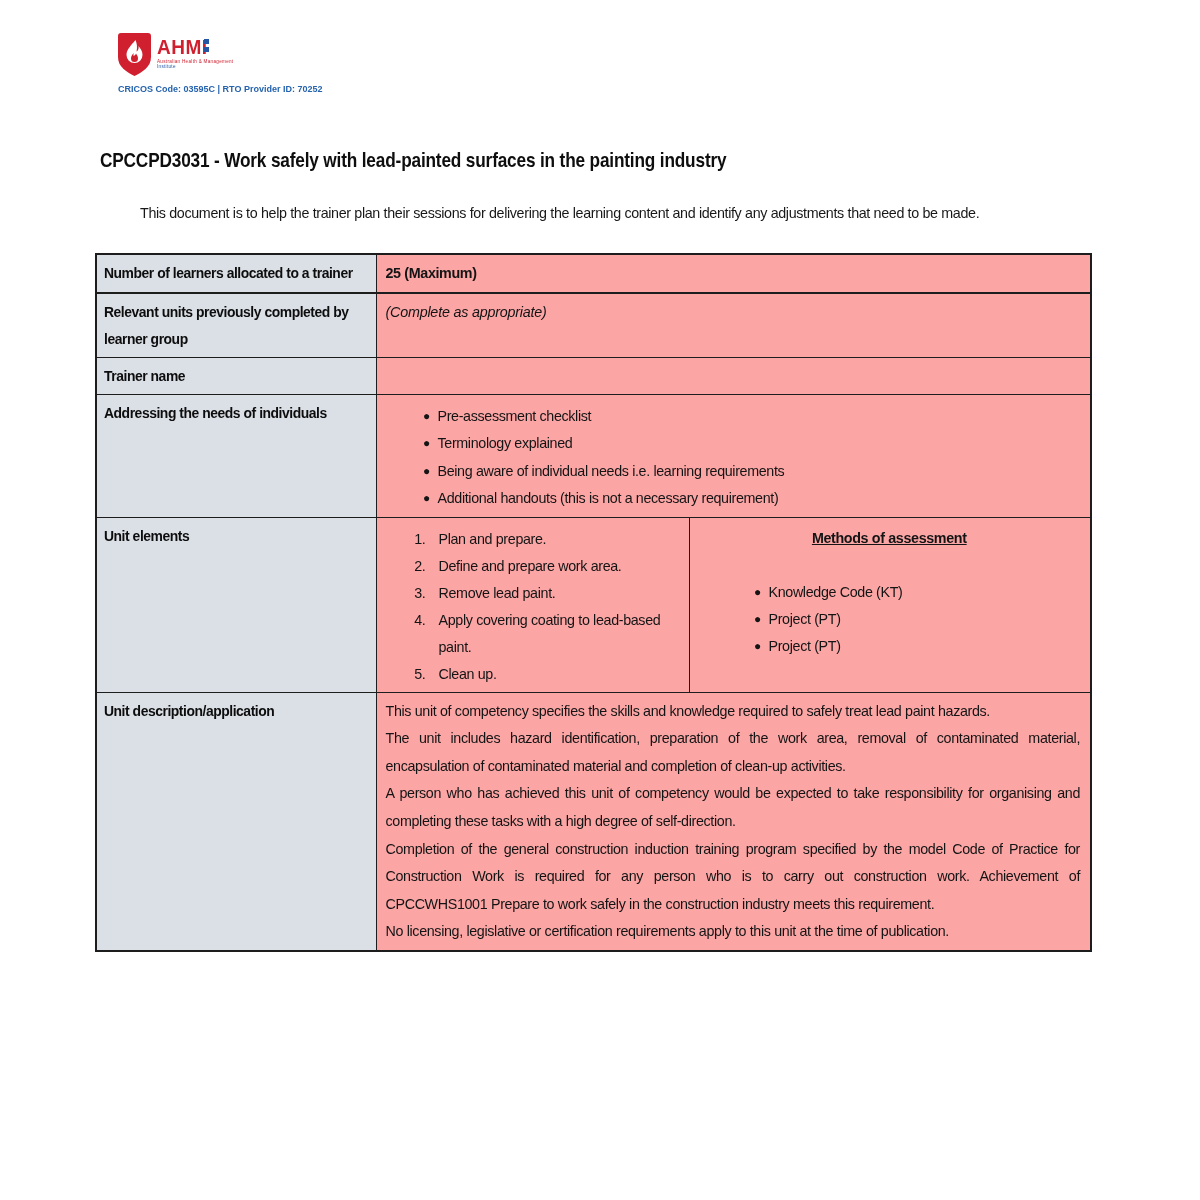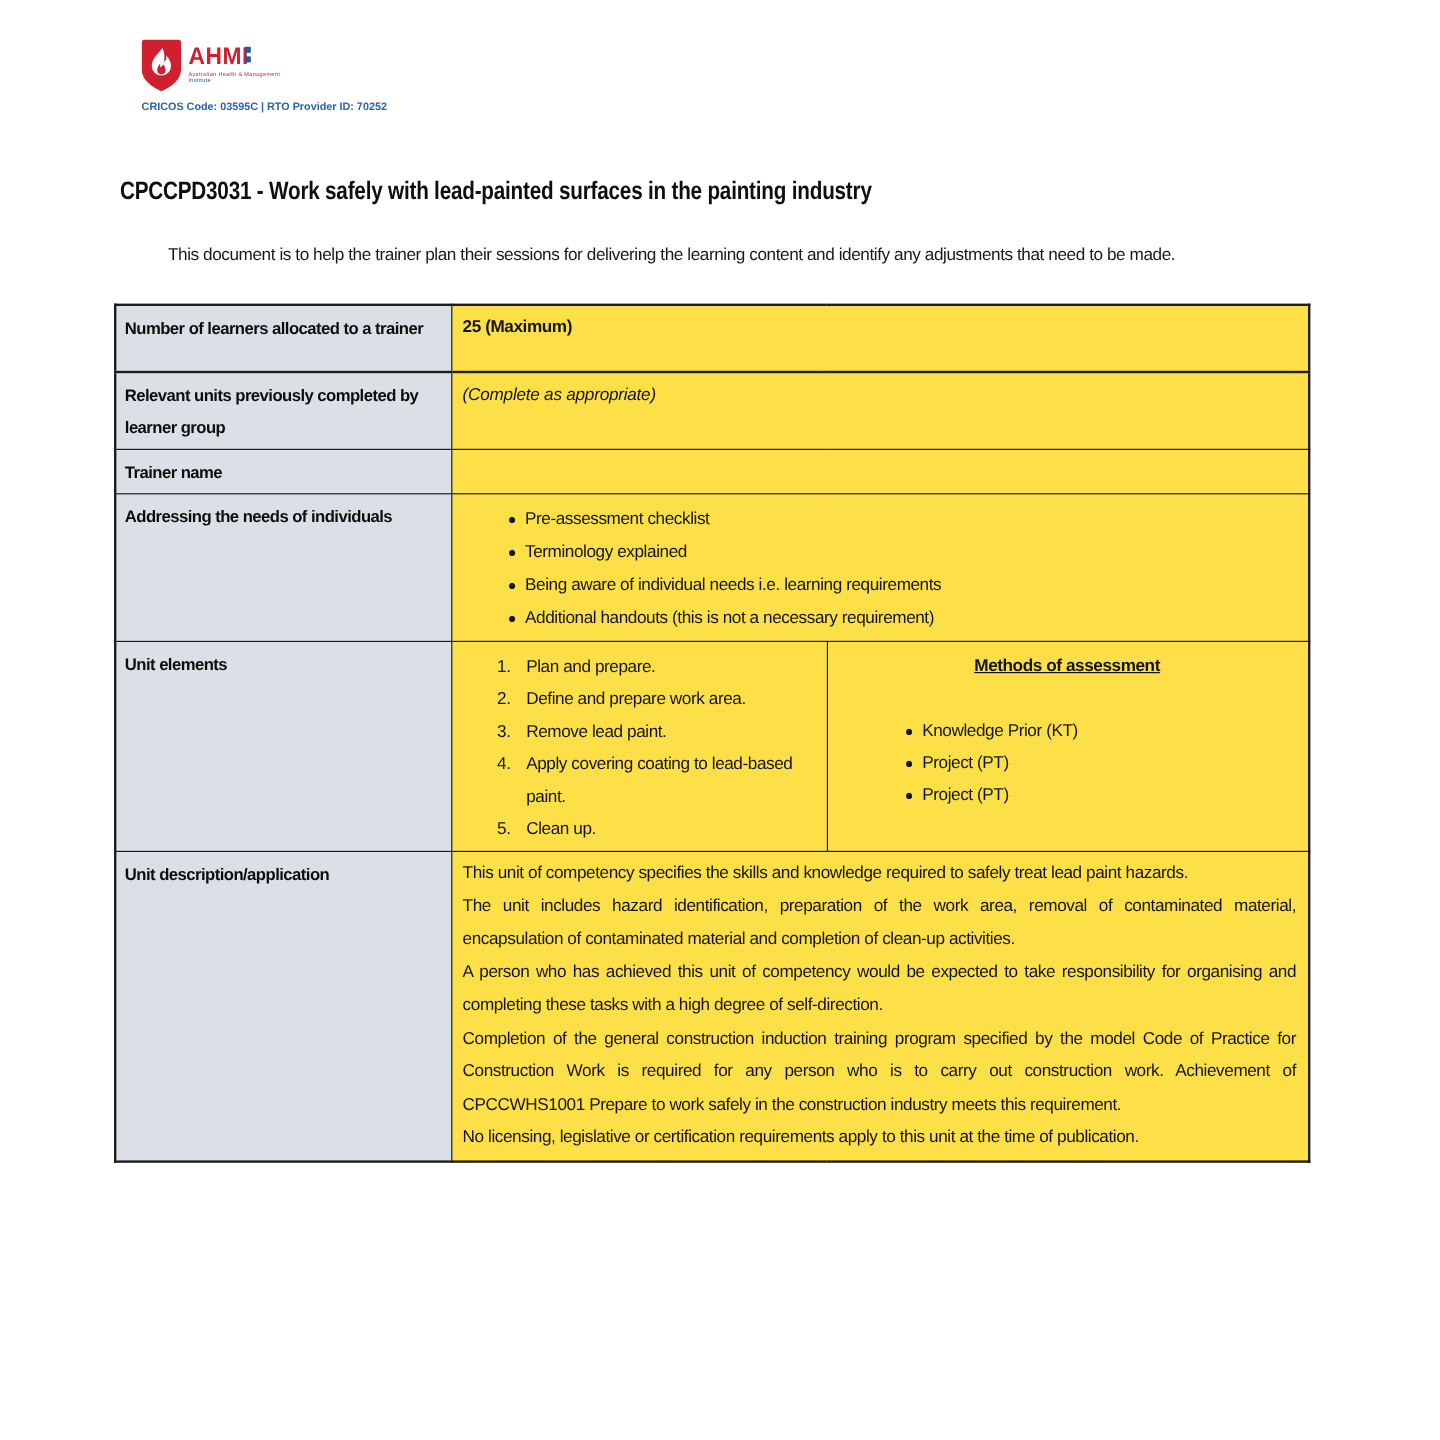--- a/index.html
+++ b/index.html
@@ -29,21 +29,21 @@
   .intro { position:absolute; left:100px; top:205px; width:1000px; font-size:14.3px;
     letter-spacing:-0.35px; color:#181818;margin-left:40px; }
   
   .tbl-wrap { position:absolute; left:95px; top:253px; width:995px; }
   table { width:995px; border-collapse:collapse; table-layout:fixed;
     border:2.5px solid #1d1d1d; }
   td { border:1.5px solid #1d1d1d; vertical-align:top; }
   tr.r1 td { border-bottom-width:2.5px; }
   td.lab { background:#dbe0e6; font-weight:700; font-size:13.9px; letter-spacing:-0.45px;
     line-height:27px; padding:5px 3px 4px 7px; color:#0d0d0d; }
-  td.val { background:#fde047; font-size:14.3px; letter-spacing:-0.35px;
+  td.val { background:#fca5a5; font-size:14.3px; letter-spacing:-0.35px;
     line-height:27px; padding:5px 10px 4px 9px; color:#141414; }
   .v-bold { font-weight:700; }
   .v-italic { font-style:italic; letter-spacing:-0.2px; }
   
   .blist { margin-top:3px; }
   .li { display:flex; line-height:27.4px; }
   .li .bu { width:22px; min-width:22px; text-align:center; font-size:12px; }
   .indent30 { padding-left:30px; }
   .gap-list .li { margin-bottom:5px; }
   
@@ -86,21 +86,21 @@
 
   <div class="tbl-wrap">
     <table>
       <colgroup>
           <col style="width:280px">
           <col style="width:313px">
           <col style="width:402px">
         </colgroup>
 
       <tbody>
-          <tr class="r1" style="height:56px">
+          <tr class="r1" style="height:39px">
         <td class="lab">Number of learners allocated to a trainer</td>
         <td class="val" colspan="2">
           <span class="v-bold">25 (Maximum)</span>
         </td>
       </tr>
 
       <tr style="height:55px">
         <td class="lab">Relevant units previously completed by learner group</td>
         <td class="val" colspan="2">
           <span class="v-italic">(Complete as appropriate)</span>
@@ -161,21 +161,21 @@
                   <span class="no">5.</span>
                   <span class="tx">Clean up.</span>
                 </div>
           </div>
         </td>
         <td class="val">
           <div class="moa-head">Methods of assessment</div>
           <div class="moa-list">
             <div class="li">
                   <span class="bu">●</span>
-                  <span>Knowledge Prior (KT)</span>
+                  <span>Knowledge Code (KT)</span>
                 </div>
             <div class="li">
                   <span class="bu">●</span>
                   <span>Project (PT)</span>
                 </div>
             <div class="li">
                   <span class="bu">●</span>
                   <span>Project (PT)</span>
                 </div>
           </div>

